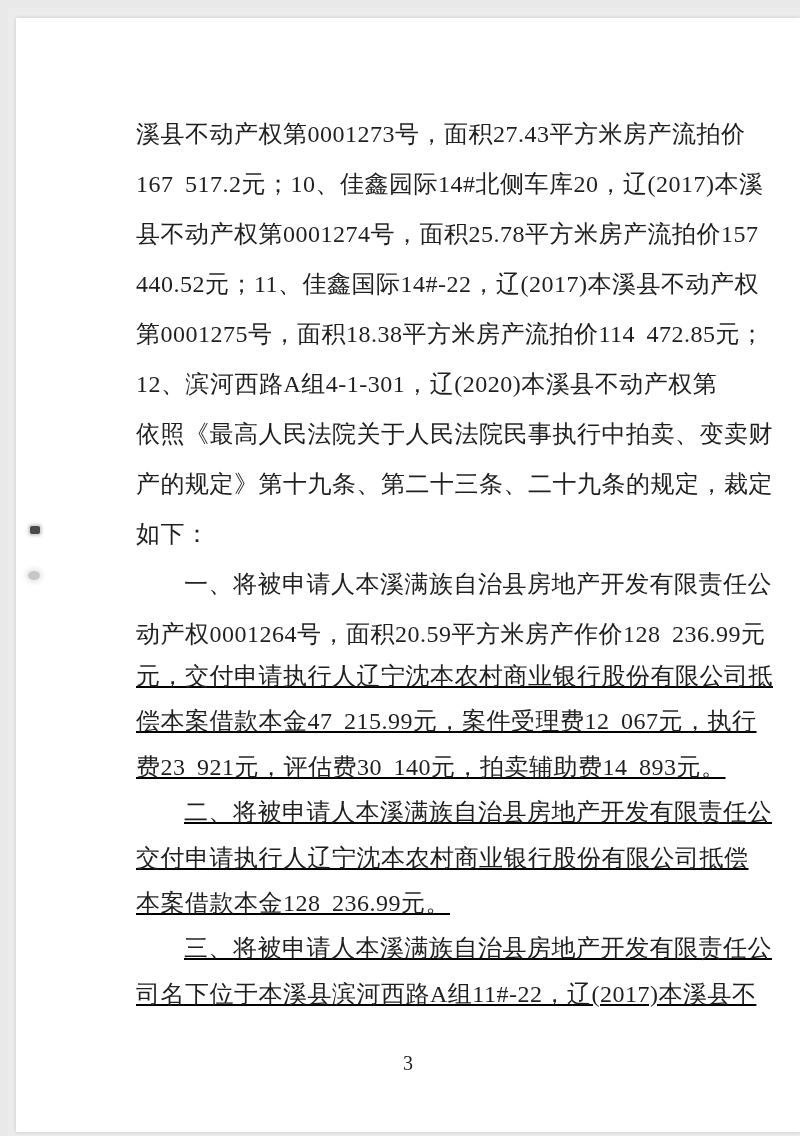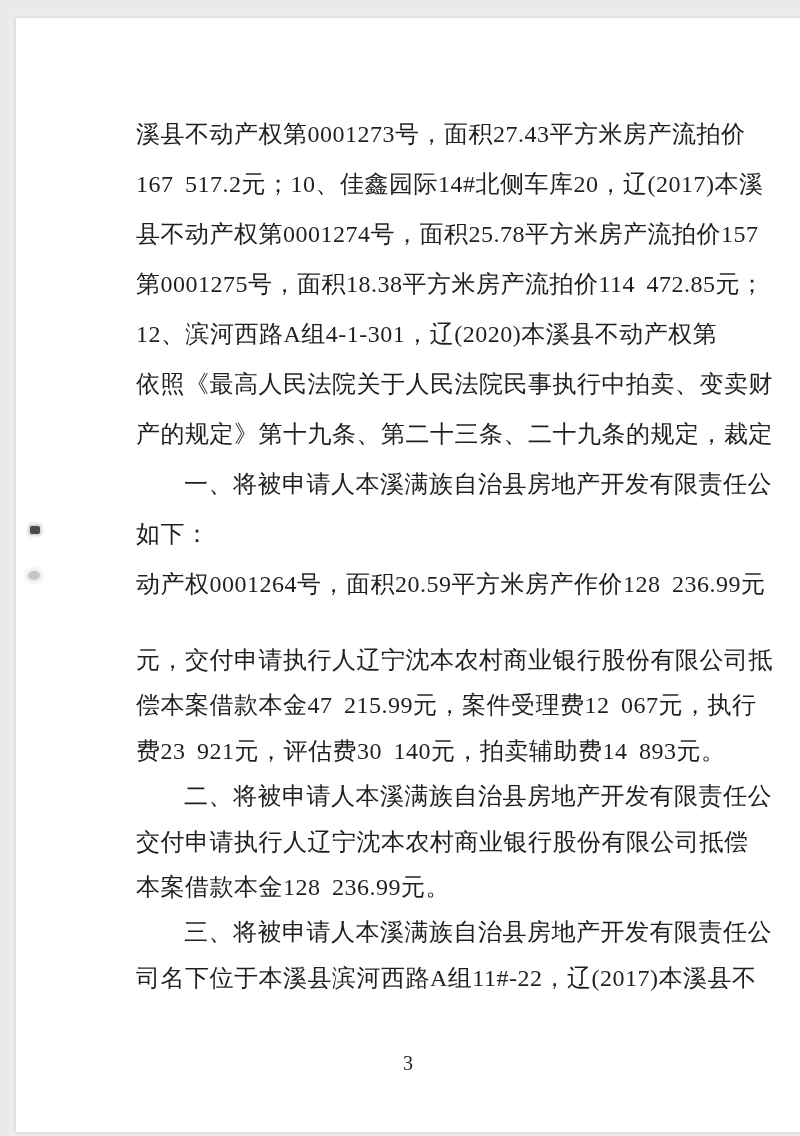--- a/index.html
+++ b/index.html
@@ -24,21 +24,21 @@
     background: #ffffff;
     box-shadow: 0 0 4px rgba(0,0,0,0.15);
     overflow: hidden;
   }
   .text-block {
     position: absolute;
     left: 112px;
     width: 600px;
   }
   .text-block-a { top: 87px; }
-  .text-block-b { top: 616px; }
+  .text-block-b { top: 632px; text-decoration: underline; }
   .line {
     font-size: 24px;
     color: #1f1f1f;
     white-space: nowrap;
     word-spacing: 5px;
     letter-spacing: 0.5px;
   }
   .text-block-a .line { line-height: 42px; }
   .text-block-b .line { line-height: 37.4px; }
   .line.indent { text-indent: 48px; }
@@ -80,26 +80,27 @@
 <div class="scan-bg">
   <div class="page">
 
     <div class="smudge smudge-1"></div>
     <div class="smudge smudge-2"></div>
 
     <div class="text-block text-block-a">
       <div class="line">溪县不动产权第0001273号，面积27.43平方米房产流拍价</div>
       <div class="line">167 517.2元；10、佳鑫园际14#北侧车库20，辽(2017)本溪</div>
       <div class="line">县不动产权第0001274号，面积25.78平方米房产流拍价157</div>
+      <div class="line">440.52元；11、佳鑫国际14#-22，辽(2017)本溪县不动产权</div>
       <div class="line">第0001275号，面积18.38平方米房产流拍价114 472.85元；</div>
       <div class="line">12、滨河西路A组4-1-301，辽(2020)本溪县不动产权第</div>
       <div class="line">依照《最高人民法院关于人民法院民事执行中拍卖、变卖财</div>
       <div class="line">产的规定》第十九条、第二十三条、二十九条的规定，裁定</div>
+      <div class="line">如下：</div>
       <div class="line indent">一、将被申请人本溪满族自治县房地产开发有限责任公</div>
-      <div class="line">如下：</div>
       <div class="line">动产权0001264号，面积20.59平方米房产作价128 236.99元</div>
     </div>
 
     <div class="text-block text-block-b">
       <div class="line">元，交付申请执行人辽宁沈本农村商业银行股份有限公司抵</div>
       <div class="line">偿本案借款本金47 215.99元，案件受理费12 067元，执行</div>
       <div class="line">费23 921元，评估费30 140元，拍卖辅助费14 893元。</div>
       <div class="line indent">二、将被申请人本溪满族自治县房地产开发有限责任公</div>
       <div class="line">交付申请执行人辽宁沈本农村商业银行股份有限公司抵偿</div>
       <div class="line">本案借款本金128 236.99元。</div>

